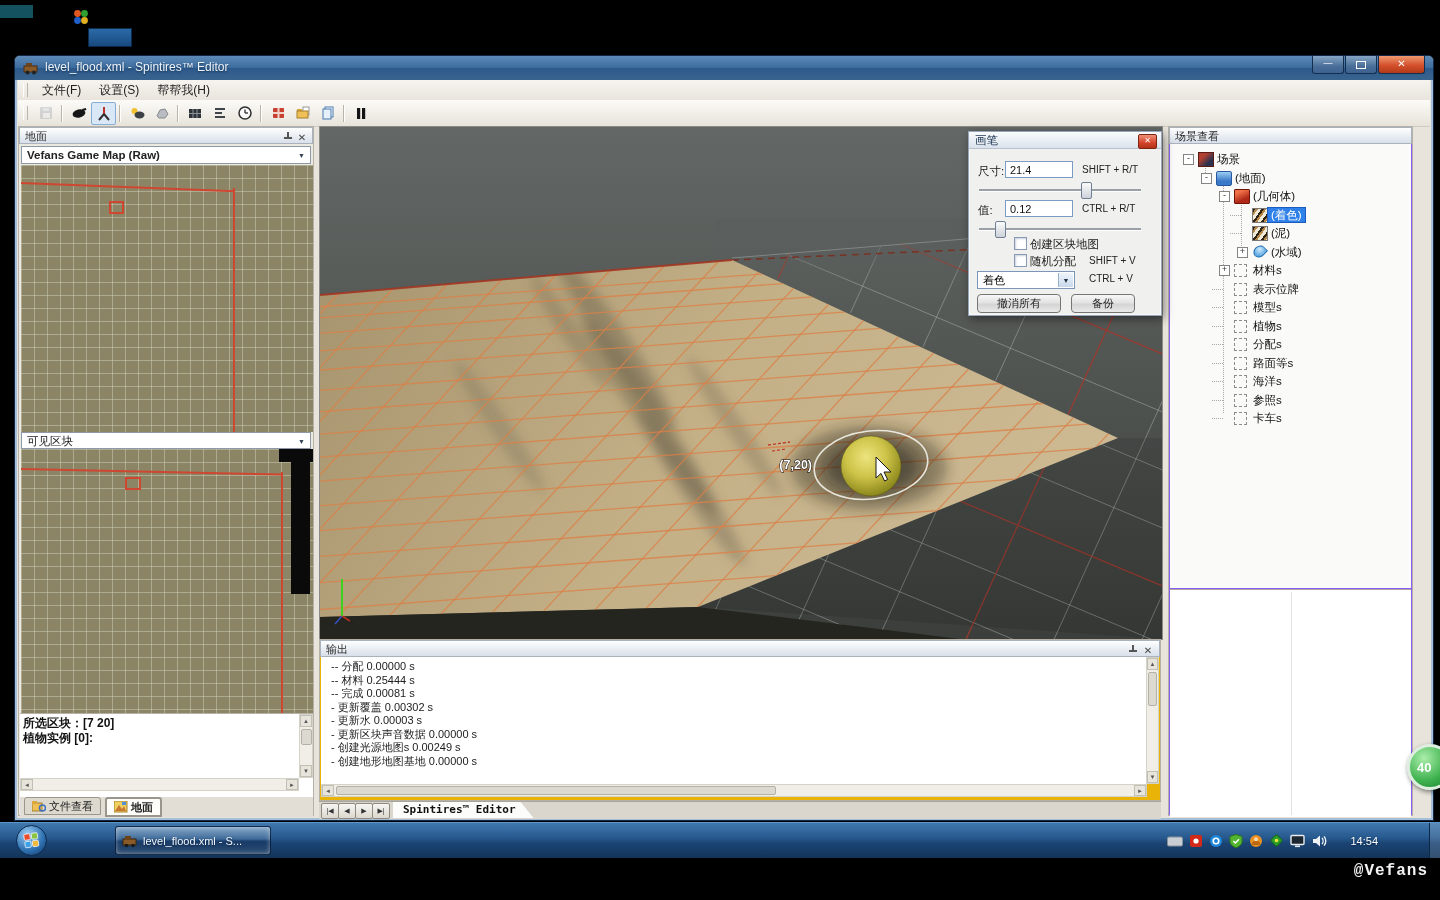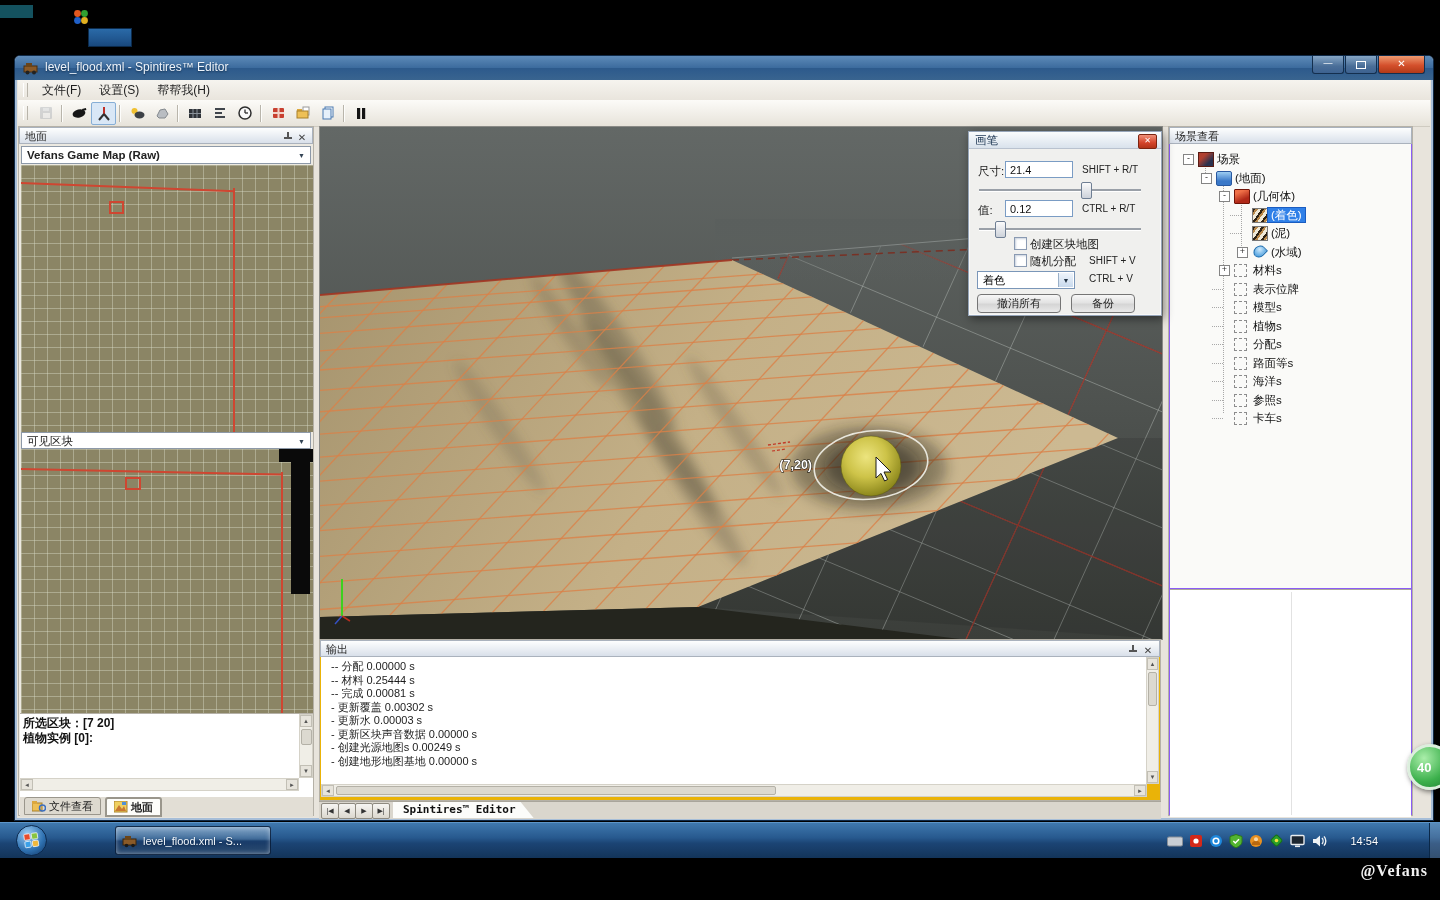--- a/index.html
+++ b/index.html
@@ -119,21 +119,21 @@
   .orb{left:16px;top:2px;width:31px;height:31px;border-radius:50%;
        background:radial-gradient(circle at 36% 28%,#9dcdf4,#2f72b2 58%,#143a6a 95%);border:1px solid #0d2b50;box-sizing:border-box;}
   .taskbtn{left:115px;top:3px;width:156px;height:29px;border:1px solid rgba(8,28,56,.85);border-radius:3px;
            background:linear-gradient(rgba(255,255,255,.38),rgba(255,255,255,.12) 45%,rgba(0,0,30,.18) 52%,rgba(255,255,255,.10));
            box-shadow:inset 0 0 5px rgba(255,255,255,.45);display:flex;align-items:center;padding:0 6px;box-sizing:border-box;gap:5px;}
   .taskbtn span{font-size:11px;color:#f2f6fb;text-shadow:0 1px 2px #0c2746;white-space:nowrap;overflow:hidden;text-overflow:ellipsis;}
   .tray{right:62px;top:0;height:35px;display:flex;align-items:center;gap:6px;}
   .clock{font-size:11px;color:#fff;text-shadow:0 1px 2px #0a2444;margin-left:16px;}
   .showdesk{right:0;top:0;width:10px;height:35px;background:rgba(255,255,255,.14);border-left:1px solid #0a2848;}
   
-  .watermark{right:12px;top:862px;font-family:Liberation Serif, serif;font-size:16px;font-weight:bold;color:#f2f2f2;letter-spacing:1px;z-index:50;}
+  .watermark{right:12px;top:862px;font-family:Liberation Mono, monospace;font-size:16px;font-weight:bold;color:#f2f2f2;letter-spacing:1px;z-index:50;}
   .badge{left:1407px;top:744px;width:46px;height:46px;border-radius:50%;z-index:45;
          background:radial-gradient(circle at 35% 28%,#aaeeaa,#3cb04c 60%,#1e8030);border:3px solid #dceedd;
          box-shadow:1px 2px 5px rgba(0,0,0,.5);box-sizing:border-box;color:#fff;font-size:13px;font-weight:bold;
          display:flex;align-items:center;padding-left:7px;}
 </style>
 </head>
 <body>
 
 <div class="screen">
 

